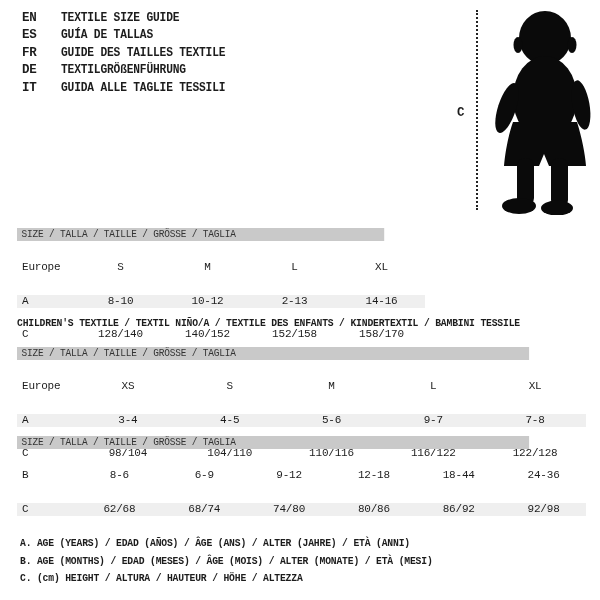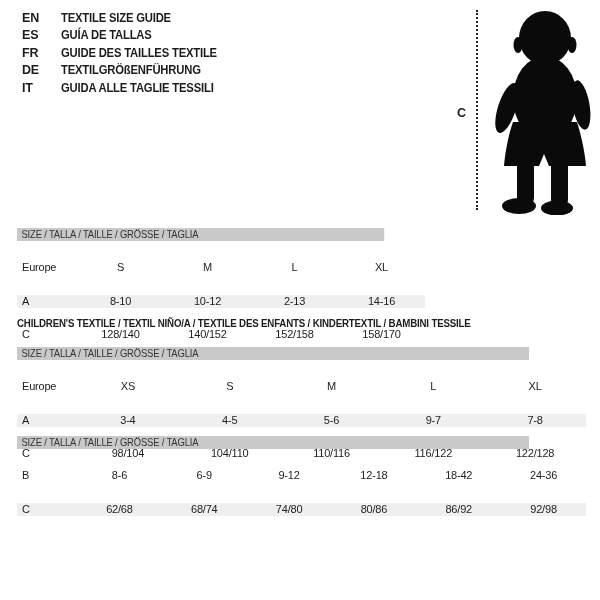--- a/index.html
+++ b/index.html
@@ -1,18 +1,18 @@
 <!DOCTYPE html>
 <html><head>
 <meta charset="utf-8">
 <style>
   html,body{margin:0;padding:0;}
   .page{
     position:relative;width:600px;height:600px;background:#ffffff;
-    font-family:Liberation Sans, sans-serif;color:#1c1c1c;overflow:hidden;
+    font-family:Liberation Mono, monospace;color:#1c1c1c;overflow:hidden;
     letter-spacing:-0.2px;
   }
   .squeeze{transform:scaleX(0.9);transform-origin:0 50%;white-space:nowrap;}
 
   
   .lang-list{position:absolute;left:22px;top:9px;}
   .lang-row{display:flex;height:17.5px;align-items:center;font-weight:bold;font-size:12.5px;}
   .lang-code{width:39px;flex:0 0 39px;}
 
   
@@ -156,30 +156,35 @@
   <section class="tbl babies">
     <div class="size-table">
       <div class="t-header squeeze">SIZE / TALLA / TAILLE / GRÖSSE / TAGLIA</div>
       <div>
           <div class="t-row">
             <div class="t-label">B</div>
             <div class="t-cell">8-6</div>
             <div class="t-cell">6-9</div>
             <div class="t-cell">9-12</div>
             <div class="t-cell">12-18</div>
-            <div class="t-cell">18-42</div>
+            <div class="t-cell">18-44</div>
             <div class="t-cell">24-36</div>
           </div>
           <div class="t-row shaded">
             <div class="t-label">C</div>
             <div class="t-cell">62/68</div>
             <div class="t-cell">68/74</div>
             <div class="t-cell">74/80</div>
             <div class="t-cell">80/86</div>
             <div class="t-cell">86/92</div>
             <div class="t-cell">92/98</div>
           </div>
         </div>
     </div>
   </section>
 
+  <div class="legend">
+    <div class="legend-line squeeze">A. AGE (YEARS) / EDAD (AÑOS) / ÂGE (ANS) / ALTER (JAHRE) / ETÀ (ANNI)</div>
+    <div class="legend-line squeeze">B. AGE (MONTHS) / EDAD (MESES) / ÂGE (MOIS) / ALTER (MONATE) / ETÀ (MESI)</div>
+    <div class="legend-line squeeze">C. (cm) HEIGHT / ALTURA / HAUTEUR / HÖHE / ALTEZZA</div>
+  </div>
 
 </div>
 
 </body></html>

